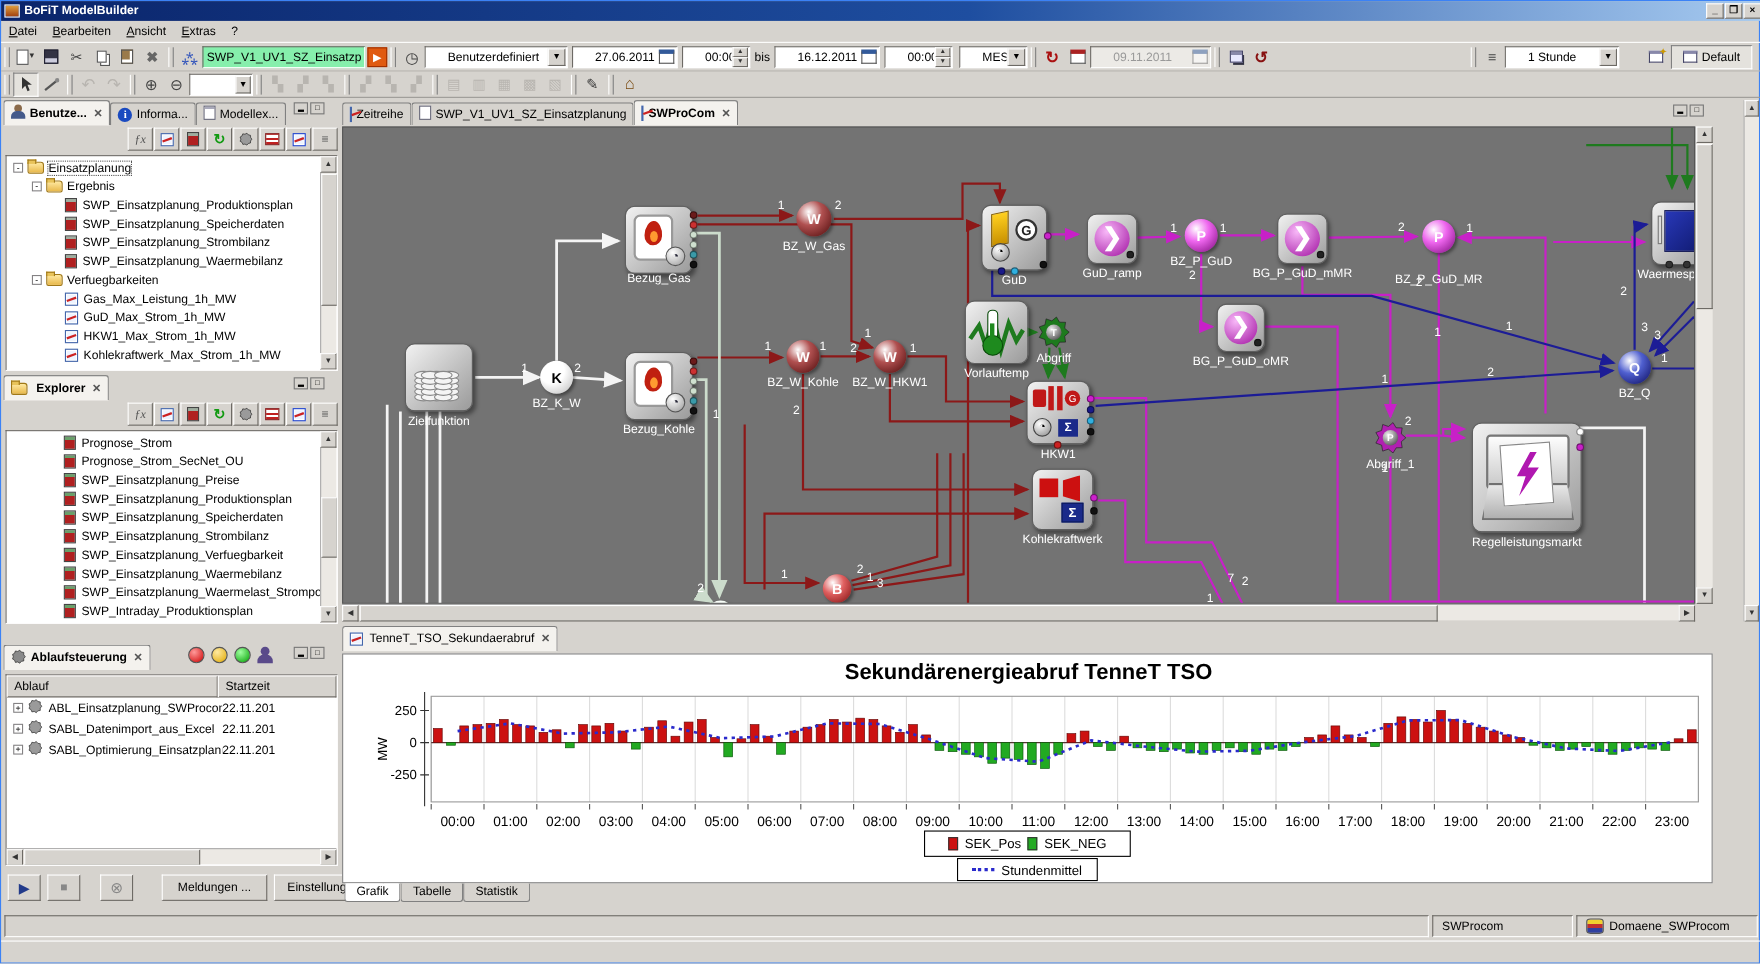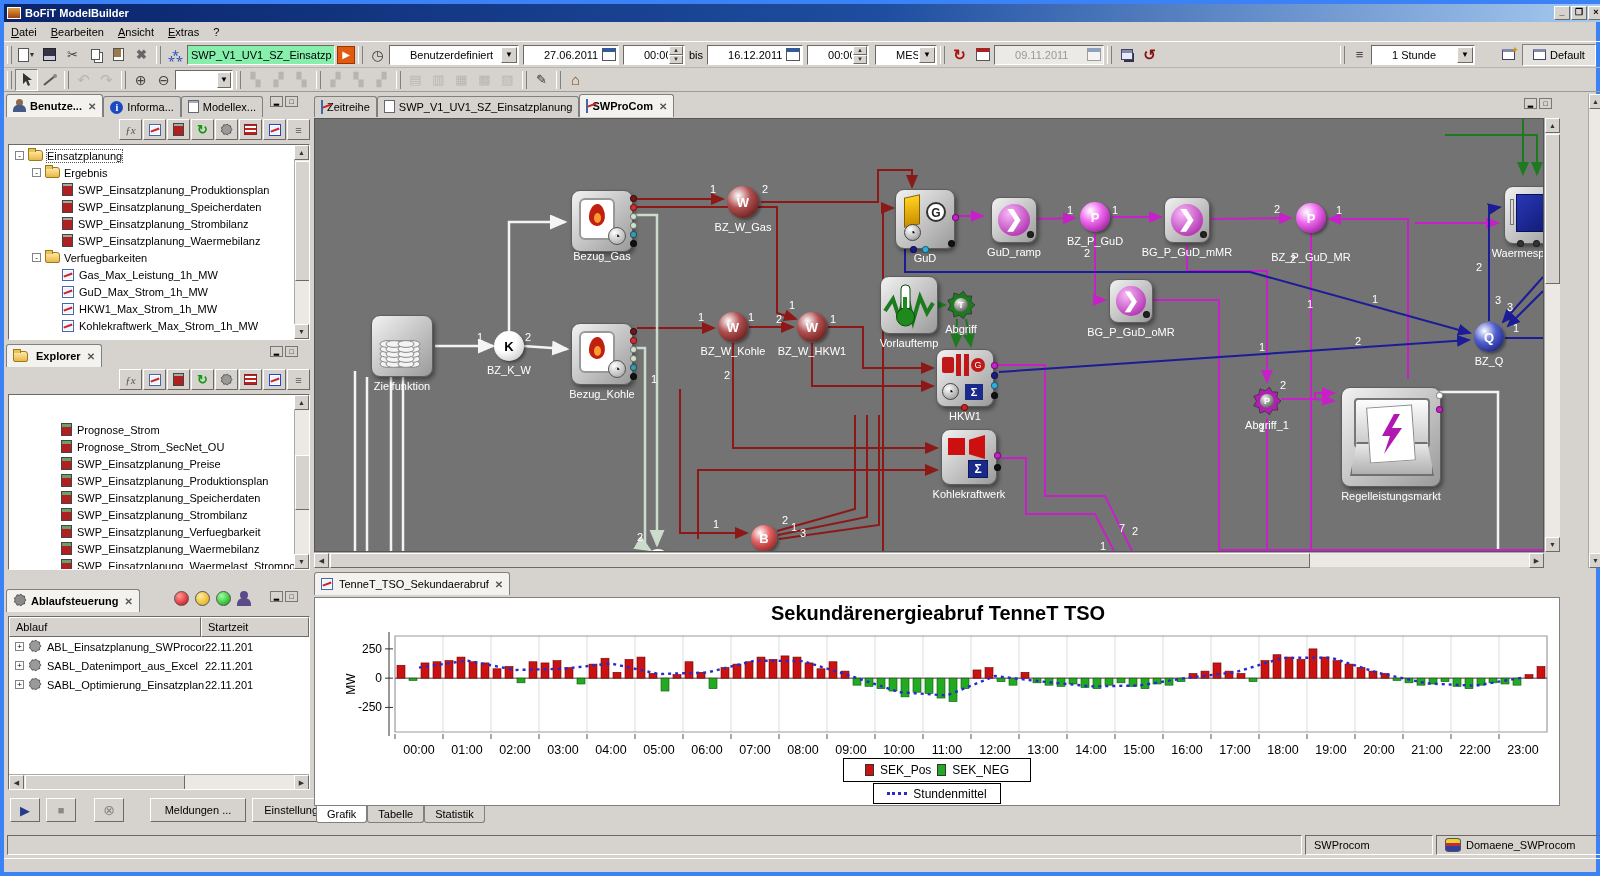--- a/index.html
+++ b/index.html
@@ -1,17 +1,17 @@
 <!DOCTYPE html>
 <html><head>
 <meta charset="utf-8">
 <style>
 *{margin:0;padding:0;box-sizing:border-box;font-family:"Liberation Sans",sans-serif}
 html,body{width:1600px;height:876px;overflow:hidden;background:#d6d3ce}
-#win{position:relative;width:1600px;height:876px;background:#d6d3ce;border:4px solid #3b82f6}
+#win{position:relative;width:1600px;height:876px;background:#d6d3ce;border:1px solid #3b82f6}
 #titlebar{position:absolute;left:0;top:0;width:1600px;height:18px;background:linear-gradient(90deg,#0a246a,#1e4ea0 55%,#a6caf0);color:#fff;font-size:11px;font-weight:bold;display:flex;align-items:center;padding-left:3px}
 .winbtn{width:16px;height:14px;background:#d6d3ce;border:1px solid;border-color:#fff #6d6a65 #6d6a65 #fff;font-size:9px;line-height:11px;text-align:center;color:#000;margin-left:1px}
 #menubar{position:absolute;left:0;top:18px;width:1600px;height:20px;display:flex;align-items:center;font-size:11px;border-bottom:1px solid #fff}
 .menu-item{padding:2px 7px}
 .menu-item::first-letter{text-decoration:underline}
 #tb1{position:absolute;left:0;top:38px;width:1600px;height:26px;display:flex;align-items:center;border-bottom:1px solid #b8b5b0}
 #tb2{position:absolute;left:0;top:64px;width:1600px;height:24px;display:flex;align-items:center;border-bottom:1px solid #9c9a96}
 .grip{width:5px;height:18px;border-left:1px solid #fff;border-right:1px solid #808080;margin:0 3px}
 .tbtn{min-width:23px;height:22px;display:flex;align-items:center;justify-content:center;font-size:13px;color:#444;background:transparent;border:1px solid transparent}
 .tbtn.pressed{border-color:#808080 #fff #fff #808080;background:#e4e2dd}
@@ -364,21 +364,21 @@
         </span>
         <span class="pt-ic btn">
           <span class="i-chart" style="margin:0;border-color:#2244cc"></span>
         </span>
         <span class="pt-ic btn">
           <span style="font-weight:bold;color:#555">≡</span>
         </span>
       </div>
     <div class="pbox" style="left:4px;top:302px;width:302px;height:176px;overflow:hidden">
       <div id="explorer" style="padding:2px 0 0 2px">
-          <div class="trow" style="padding-left: 50px; margin-top: 24px;">
+          <div class="trow" style="padding-left: 50px;">
             <span class="i-doc" style="background: linear-gradient(rgb(106, 160, 106) 25%, rgb(176, 32, 32) 25%);"></span>
             <span>Prognose_Strom</span>
           </div>
           <div class="trow" style="padding-left: 50px;">
             <span class="i-doc" style="background: linear-gradient(rgb(106, 160, 106) 25%, rgb(176, 32, 32) 25%);"></span>
             <span>Prognose_Strom_SecNet_OU</span>
           </div>
           <div class="trow" style="padding-left: 50px;">
             <span class="i-doc" style="background: linear-gradient(rgb(106, 160, 106) 25%, rgb(176, 32, 32) 25%);"></span>
             <span>SWP_Einsatzplanung_Preise</span>

